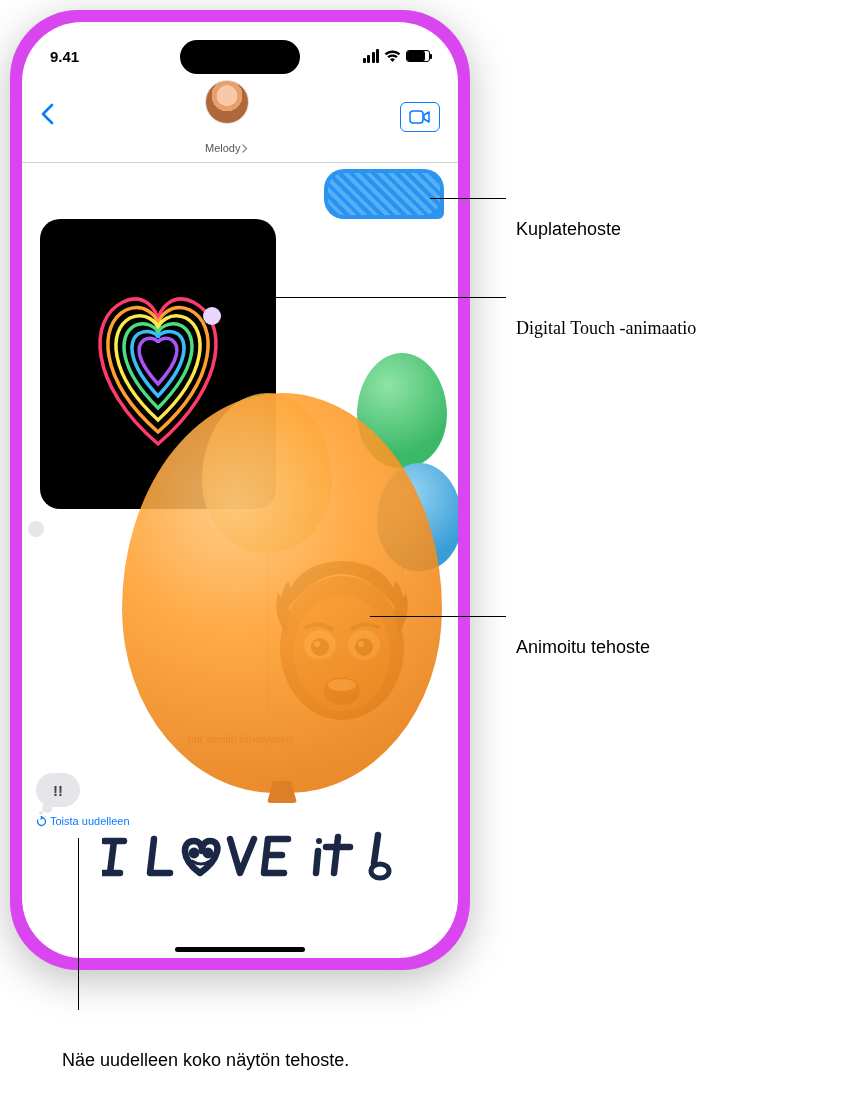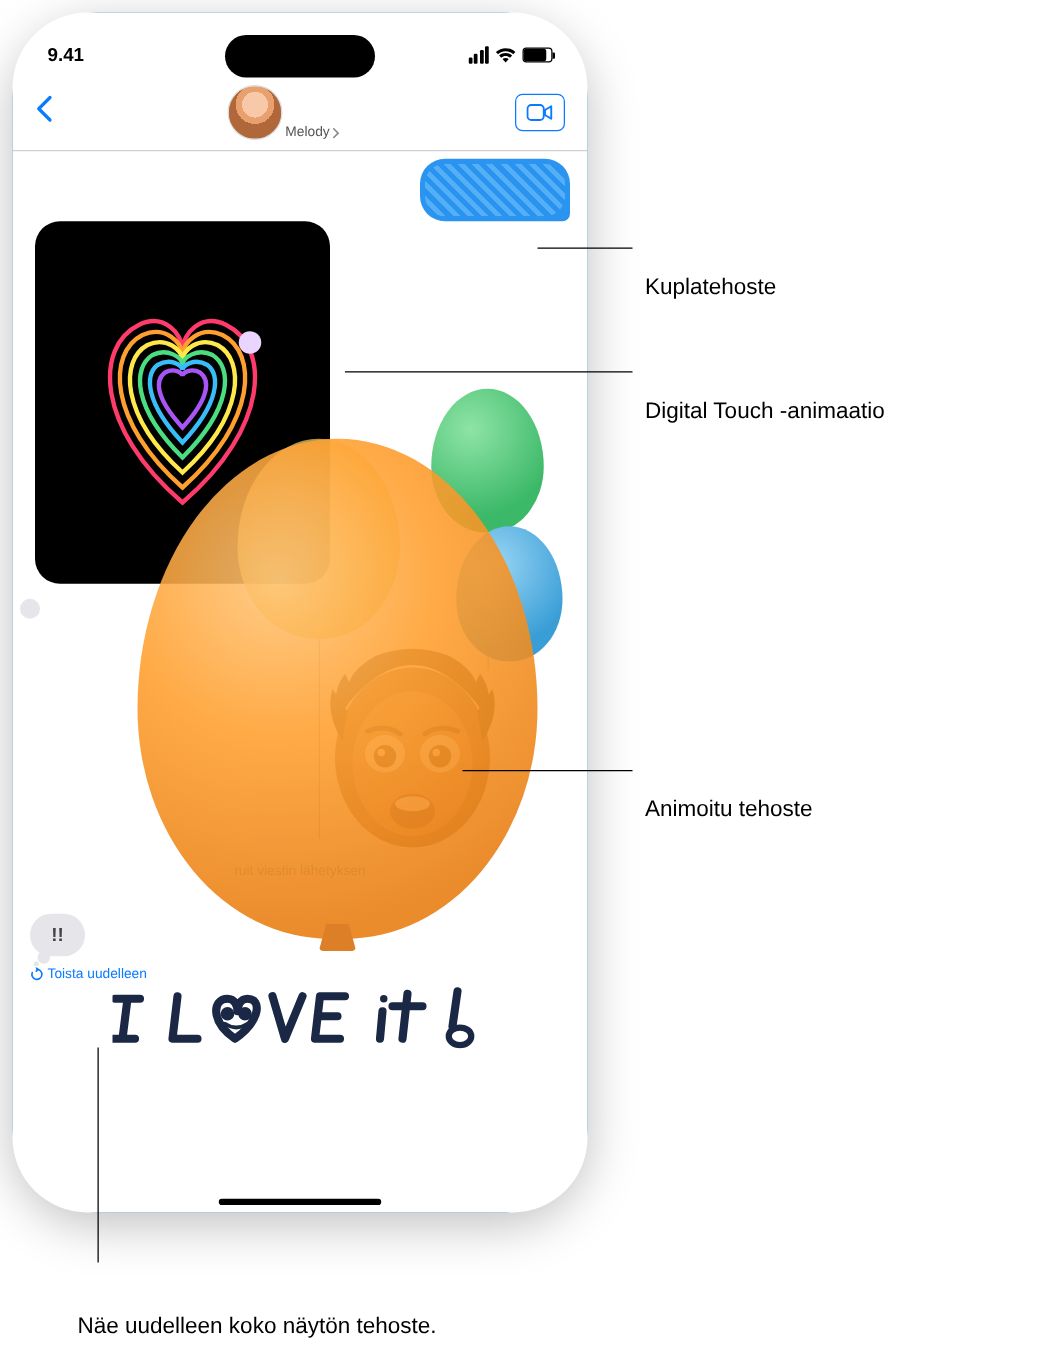--- a/index.html
+++ b/index.html
@@ -15,23 +15,23 @@
     width: 846px;
     height: 1096px;
   }
   
   .phone {
     position: absolute;
     left: 10px;
     top: 10px;
     width: 460px;
     height: 960px;
-    background: #0369a1;
+    background: #d946ef;
     border-radius: 68px;
-    padding: 0;
+    padding: 12px;
     box-shadow: 0 10px 40px rgba(0,0,0,0.25);
   }
   .phone-inner {
     width: 100%;
     height: 100%;
     background: #fff;
     border-radius: 60px;
     overflow: hidden;
     position: relative;
   }
@@ -75,21 +75,21 @@
 
   
   .nav {
     display: flex;
     align-items: center;
     justify-content: space-between;
     padding: 4px 18px 8px;
     border-bottom: 0.5px solid #d0d0d4;
   }
   .back-chevron { color: #0a7aff; font-size: 24px; font-weight: 300; }
-  .contact-col { display:flex; flex-direction:row; align-items:flex-end; gap:2px; }
+  .contact-col { display:flex; flex-direction:column; align-items:flex-start; gap:18px; }
   .avatar {
     width: 44px; height: 44px; border-radius: 50%;
     background: radial-gradient(circle at 50% 35%, #f7c9a8 0 30%, #e8a06f 30% 45%, #b0683a 45% 100%);
     position: relative; overflow:hidden;
     border: 0.5px solid #ddd;
   }
   .contact-name { font-size: 11px; color: #555; display:flex; align-items:center; gap:2px;}
   .video-btn {
     width: 40px; height: 30px; border: 1.5px solid #0a7aff; border-radius: 6px;
     display:flex; align-items:center; justify-content:center;
@@ -428,21 +428,21 @@
 
       <div class="home-indicator"></div>
 
     </div>
   </div>
 
   <div class="callout-line" style="left:430px; top:198px; width:76px;"></div>
   <div class="callout-text" style="left:516px; top:187px;">Kuplatehoste</div>
 
   <div class="callout-line" style="left:276px; top:297px; width:230px;"></div>
-  <div class="callout-text" style="left:516px; top:286px;">Digital Touch -animaatio</div>
+  <div class="callout-text" style="left:516px; top:286px;font-family:Liberation Serif, serif;">Digital Touch -animaatio</div>
 
   <div class="callout-line" style="left:370px; top:616px; width:136px;"></div>
   <div class="callout-text" style="left:516px; top:605px;">Animoitu tehoste</div>
 
   <div style="position:absolute; left:78px; top:838px; width:1px; height:172px; background:#000; z-index:200;"></div>
   <div class="callout-text" style="left:62px; top:1016px; line-height:1.35;">Näe uudelleen koko näytön tehoste.</div>
 
 </div>
 
 </body></html>

